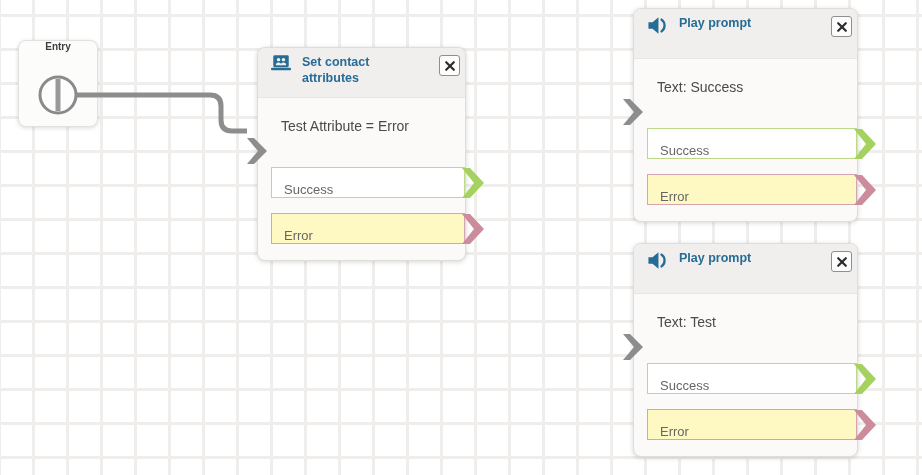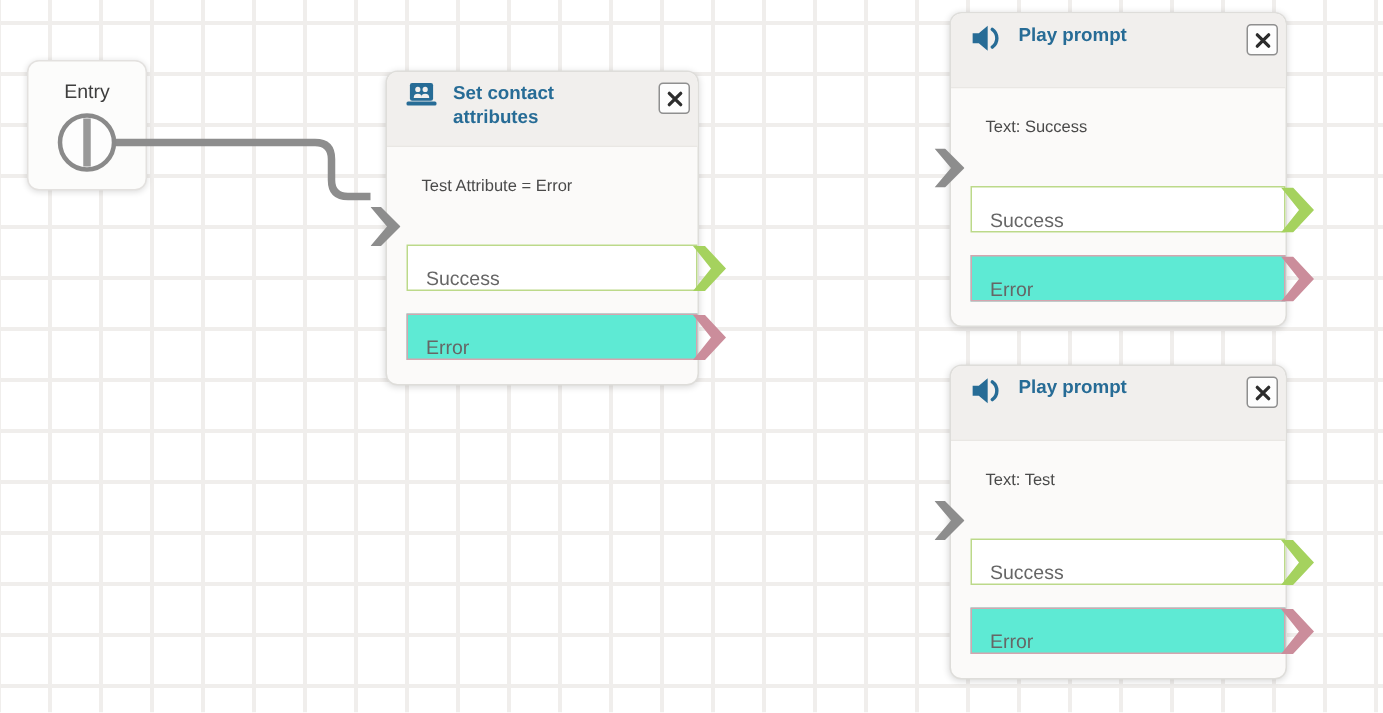--- a/index.html
+++ b/index.html
@@ -13,21 +13,21 @@
     background-position:-2px 14px;
   }
   .wire-layer{position:absolute;left:0;top:0;width:922px;height:475px;pointer-events:none;z-index:5;}
 
   
   .entry-node{
     position:absolute;left:18px;top:40px;width:80px;height:87px;
     background:#fcfcfb;border:1px solid #e3e1df;border-radius:8px;
     box-shadow:0 1px 4px rgba(0,0,0,.14);box-sizing:border-box;z-index:2;
   }
-  .entry-label{display:block;text-align:center;margin-top:12px;font-size:13px;font-weight:normal;color:#3e3e3e;}
+  .entry-label{display:block;text-align:center;margin-top:0;font-size:10px;font-weight:bold;color:#3e3e3e;}
 
   
   .block{
     position:absolute;background:#fbfaf9;border:1px solid #deddda;border-radius:8px;
     box-shadow:0 1px 5px rgba(0,0,0,.16);box-sizing:border-box;z-index:2;
   }
   .block-header{
     display:flex;gap:10px;
     min-height:50px;box-sizing:border-box;
     padding:6px 32px 6px 12px;
@@ -43,30 +43,30 @@
   .title-narrow{width:92px;}
   .block-icon{display:inline-flex;flex:0 0 auto;}
   .close-btn{
     position:absolute;top:7px;right:5px;width:21px;height:21px;
     background:#fdfdfd;border:1px solid #8f8f8f;border-radius:3px;
     display:flex;align-items:center;justify-content:center;
     padding:0;cursor:pointer;box-sizing:border-box;
   }
   .block-body{position:relative;padding:0 0 16px 0;}
   .input-port{position:absolute;left:-11px;top:20px;line-height:0;}
-  .body-text{margin:20px 14px 0 23px;font-size:11px;color:#4a4a4a;}
+  .body-text{margin:20px 14px 0 23px;font-size:14px;color:#4a4a4a;}
 
   .output-row{
     position:relative;margin:33px 0 0 13px;height:31px;box-sizing:border-box;
     display:flex;align-items:flex-end;padding-left:12px;
     font-size:13px;color:#666;
   }
   .output-row + .output-row{margin-top:15px;}
   .output-row.success{background:#ffffff;border:1px solid var(--success-border,#bcd98a);}
-  .output-row.error{background:#5eead4;border:1px solid var(--error-border,#d5a5af);}
+  .output-row.error{background:#fef9c3;border:1px solid var(--error-border,#d5a5af);}
   .out-port{position:absolute;right:-20px;top:50%;transform:translateY(-50%);line-height:0;}
 </style>
 </head>
 <body>
 
 <div class="canvas">
 
   <div class="entry-node">
     <span class="entry-label">Entry</span>
   </div>

